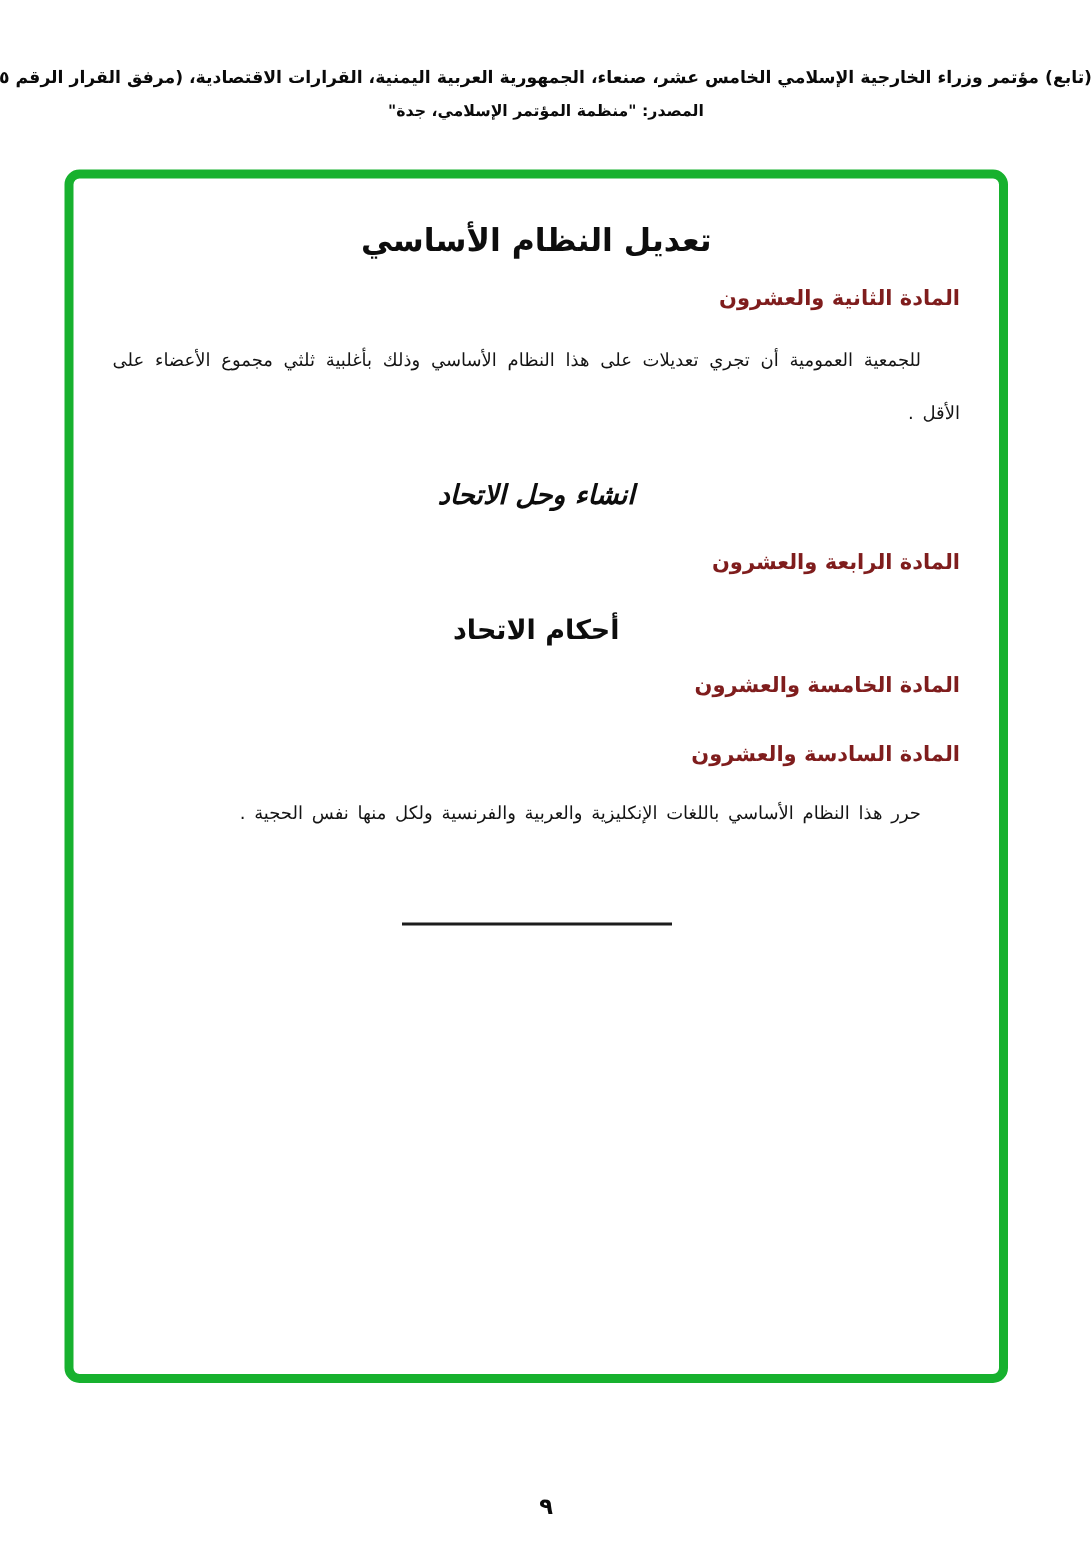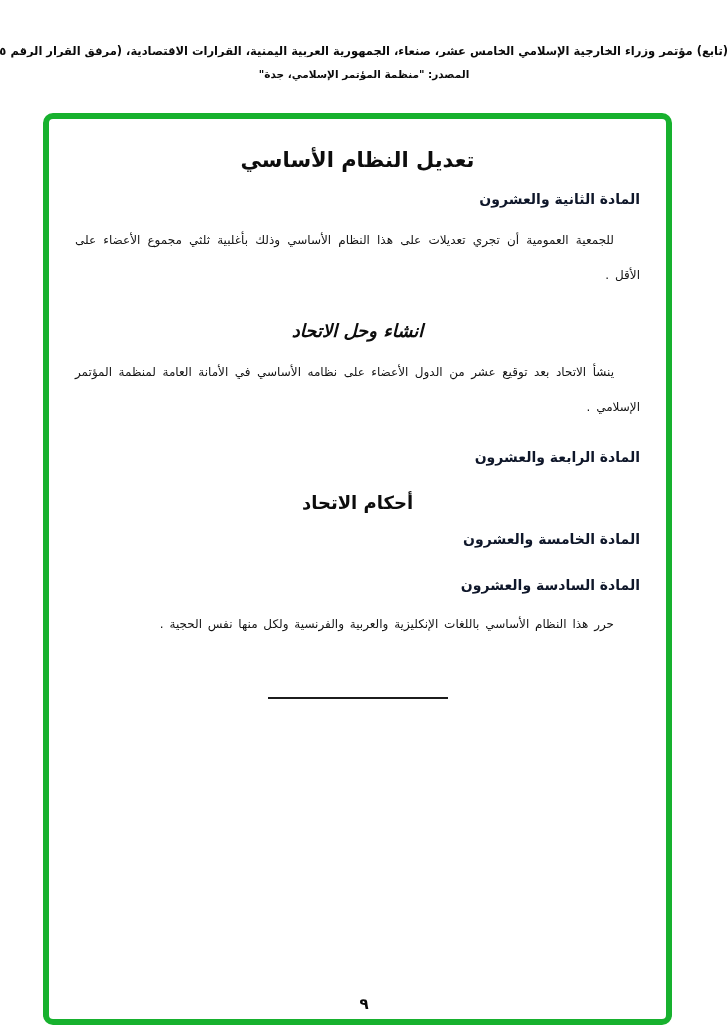--- a/index.html
+++ b/index.html
@@ -37,21 +37,21 @@
     font-size: 10.5px;
     font-weight: bold;
     color: #0a0a0a;
   }
   
   .frame {
     position: absolute;
     top: 113px;
     left: 43px;
     width: 629px;
-    height: 912px;
+    height: 809px;
     box-sizing: border-box;
     border: 6px solid #17B12E;
     border-radius: 10px;
     padding: 0 26px;
   }
   .doc-title {
     margin: 28px 0 0 0;
     text-align: center;
     font-size: 21px;
     line-height: 26px;
@@ -65,21 +65,21 @@
     font-weight: bold;
     color: #0d0d0d;
   }
   .section-title.union { margin: 26px 0 0 0; font-style: italic; }
   .section-title.final { margin: 24px 0 0 0; }
   .article-heading {
     text-align: right;
     font-size: 14px;
     line-height: 20px;
     font-weight: bold;
-    color: #0f172a;
+    color: #7f1d1d;
   }
   .mt16 { margin: 16px 0 0 0; }
   .mt14 { margin: 14px 0 0 0; }
   .mt22 { margin: 22px 0 0 0; }
   .mt26 { margin: 26px 0 0 0; text-align: right; }
   .body-para {
     margin: 12px 0 0 0;
     font-size: 12px;
     line-height: 35px;
     text-align: justify;
@@ -117,21 +117,20 @@
 
   <div class="frame" style="border-color: rgb(23, 177, 46);">
 
     <h1 class="doc-title">تعديل النظام الأساسي</h1>
 
     <h3 class="article-heading mt16">المادة الثانية والعشرون</h3>
     <p class="body-para first">للجمعية العمومية أن تجري تعديلات على هذا النظام الأساسي وذلك بأغلبية ثلثي مجموع الأعضاء على الأقل .</p>
 
     <h2 class="section-title union">انشاء وحل الاتحاد</h2>
 
-    <p class="body-para">ينشأ الاتحاد بعد توقيع عشر من الدول الأعضاء على نظامه الأساسي في الأمانة العامة لمنظمة المؤتمر الإسلامي .</p>
 
     <h3 class="article-heading mt22">المادة الرابعة والعشرون</h3>
 
     <h2 class="section-title final">أحكام الاتحاد</h2>
 
     <h3 class="article-heading mt14">المادة الخامسة والعشرون</h3>
 
     <h3 class="article-heading mt26">المادة السادسة والعشرون</h3>
     <p class="body-para">حرر هذا النظام الأساسي باللغات الإنكليزية والعربية والفرنسية ولكل منها نفس الحجية .</p>
 

